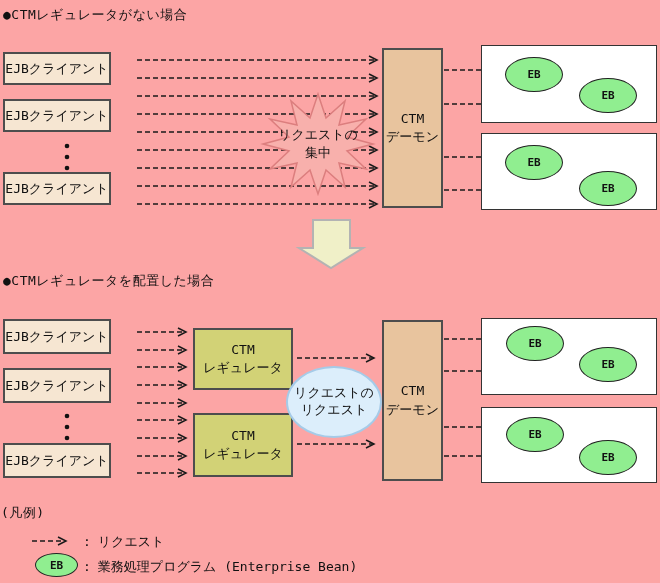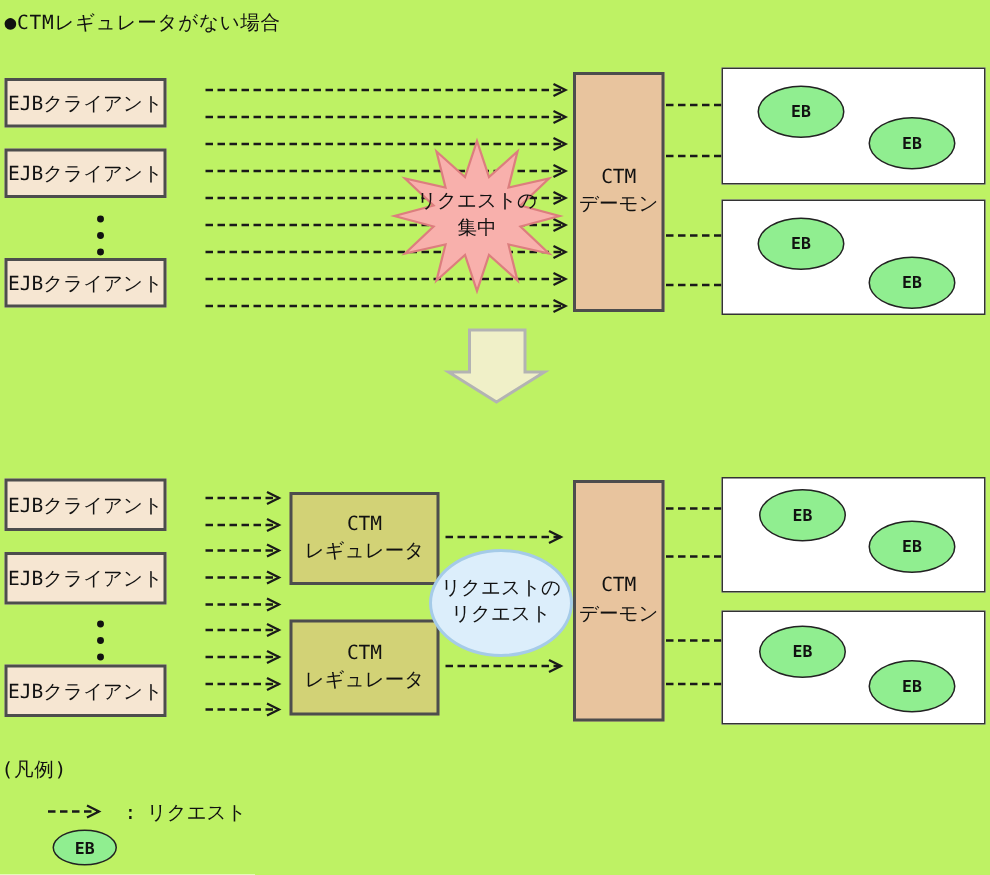--- a/index.html
+++ b/index.html
@@ -1,17 +1,17 @@
 <!DOCTYPE html>
 <html><head>
 <meta charset="utf-8">
 <style>
   html,body{margin:0;padding:0;background:#fff;}
   .canvas{
-    position:relative;width:660px;height:583px;background:#bef264;
+    position:relative;width:660px;height:583px;background:#fca5a5;
     font-family:"DejaVu Sans Mono","DejaVu Sans","Liberation Sans",sans-serif;
     color:#111;overflow:hidden;
   }
   .overlay{position:absolute;left:0;top:0;width:660px;height:583px;}
   .title{position:absolute;font-size:13px;letter-spacing:0.5px;white-space:nowrap;}
   .box{
     position:absolute;box-sizing:border-box;border:2px solid #4d4d4d;
     display:flex;align-items:center;justify-content:center;
     font-size:13px;white-space:nowrap;
   }
@@ -130,20 +130,21 @@
     <span>デーモン</span>
   </div>
 
   <div class="box eb-group" style="top:45px;height:78px;"></div>
   <div class="box eb-group" style="top:133px;height:77px;"></div>
   <div class="eb" style="left:505px;top:57px;">EB</div>
   <div class="eb" style="left:579px;top:78px;">EB</div>
   <div class="eb" style="left:505px;top:145px;">EB</div>
   <div class="eb" style="left:579px;top:171px;">EB</div>
 
+  <div class="title" style="left:3px;top:272px;">●CTMレギュレータを配置した場合</div>
 
   <div class="box client client-b" style="top:319px;">
       <span>EJBクライアント</span>
     </div>
   <div class="box client client-b" style="top:368px;">
       <span>EJBクライアント</span>
     </div>
   <div class="box client client-b" style="top:443px;">
       <span>EJBクライアント</span>
     </div>
@@ -174,14 +175,17 @@
   <div class="eb" style="left:506px;top:417px;">EB</div>
   <div class="eb" style="left:579px;top:440px;">EB</div>
 
   <div class="title" style="left:1px;top:504px;">(凡例)</div>
 
   <div class="legend-label" style="left:83px;top:533px;text-align:right;">
     <span class="colon">:</span><span>リクエスト</span>
   </div>
 
   <div class="eb legend-eb">EB</div>
+  <div class="legend-label" style="left:83px;top:558px;">
+    <span class="colon">:</span><span>業務処理プログラム (Enterprise Bean)</span>
+  </div>
 
 </div>
 
 </body></html>

